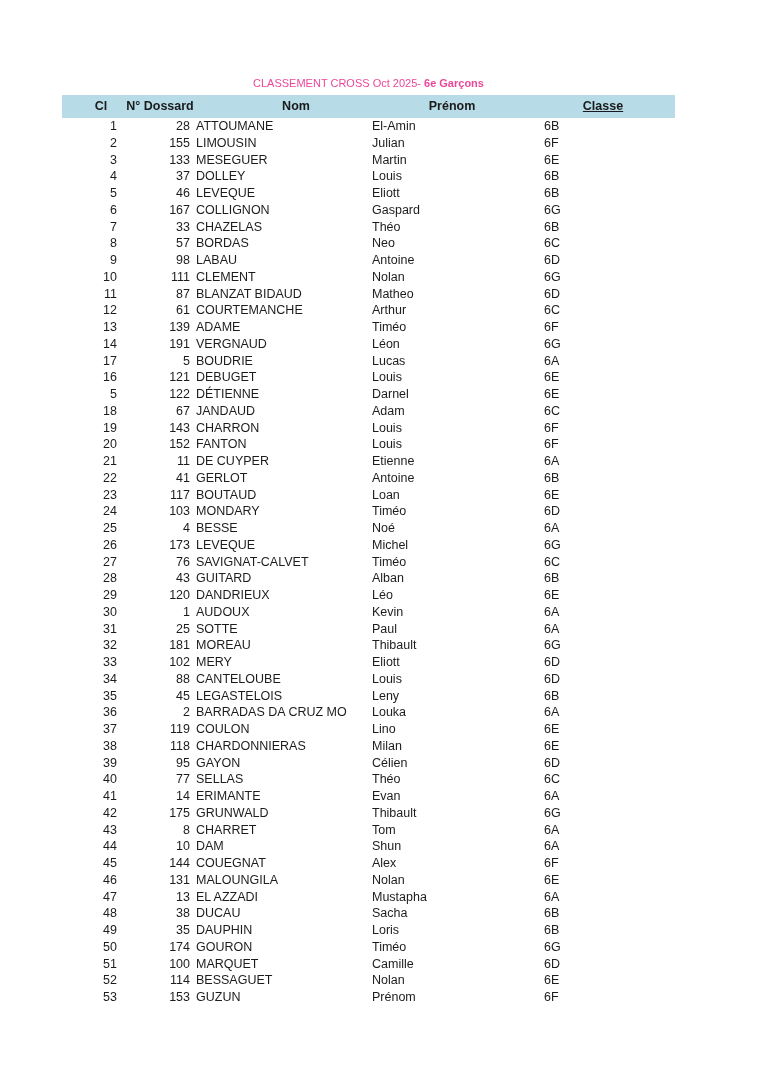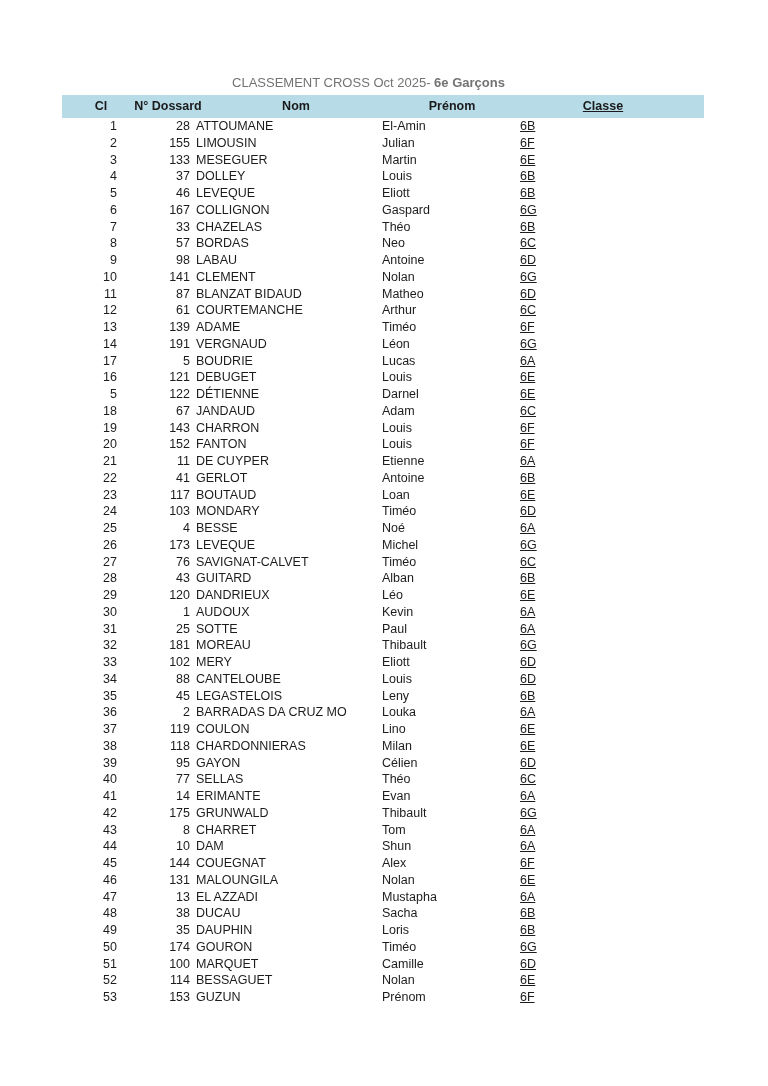--- a/index.html
+++ b/index.html
@@ -8,71 +8,71 @@
     width:768px;height:1086px;
     background:#ffffff;
     font-family:"Liberation Sans", sans-serif;
     color:#1c1c1c;
     overflow:hidden;
   }
   .title{
     position:absolute;
     left:62px;top:75px;width:613px;
     text-align:center;
-    font-size:13px;
+    font-size:11px;
     line-height:16px;
-    color:#737373;
+    color:#ec4899;
     white-space:nowrap;
   }
   .title b{font-weight:bold;}
   .header-bar{
     position:absolute;
     left:62px;top:95px;
     width:613px;height:23px;
     background:#b7dce8;
   }
   .header-bar .hcell{
     position:absolute;
     top:0;height:23px;line-height:23px;
     transform:translateX(-50%);
     font-size:12.5px;font-weight:bold;color:#1a1a1a;
     white-space:nowrap;
   }
   .h-cl{left:39px;}
-  .h-dossard{left:106px;}
+  .h-dossard{left:98px;}
   .h-nom{left:234px;text-align:right;}
   .h-prenom{left:390px;text-align:center;}
   .h-classe{left:541px;text-decoration:underline;}
   .rows{
     position:absolute;
     left:0;top:118px;width:768px;
   }
   .row{
     position:relative;
     height:16.76px;
     font-size:12.5px;
     line-height:16.76px;
   }
   .row span{position:absolute;top:0;height:16.76px;white-space:nowrap;}
   .c-cl{left:62px;width:55px;text-align:right;}
   .c-dossard{left:112px;width:78px;text-align:right;}
   .c-nom{left:196px;width:175px;overflow:hidden;}
-  .c-prenom{left:382px;width:145px;overflow:hidden;}
-  .c-classe{left:520px;width:150px;text-decoration:underline;}
+  .c-prenom{left:372px;width:145px;overflow:hidden;}
+  .c-classe{left:544px;width:150px;}
 </style>
 </head>
 <body>
 
 <div class="page" style="color: rgb(28, 28, 28);">
 
   <div class="title">
     <span>CLASSEMENT CROSS Oct 2025- </span><b>6e Garçons</b>
   </div>
 
-  <div class="header-bar" style="background: rgb(183, 220, 232); padding-left: 29px;">
+  <div class="header-bar" style="background: rgb(183, 220, 232);">
     <span class="hcell h-cl">Cl</span>
     <span class="hcell h-dossard">N° Dossard</span>
     <span class="hcell h-nom">Nom</span>
     <span class="hcell h-prenom">Prénom</span>
     <span class="hcell h-classe">Classe</span>
   </div>
 
   <div class="rows" id="rows">
       <div class="row">
         <span class="c-cl">1</span>
@@ -132,21 +132,21 @@
       </div>
       <div class="row">
         <span class="c-cl">9</span>
         <span class="c-dossard">98</span>
         <span class="c-nom">LABAU</span>
         <span class="c-prenom">Antoine</span>
         <span class="c-classe">6D</span>
       </div>
       <div class="row">
         <span class="c-cl">10</span>
-        <span class="c-dossard">141</span>
+        <span class="c-dossard">111</span>
         <span class="c-nom">CLEMENT</span>
         <span class="c-prenom">Nolan</span>
         <span class="c-classe">6G</span>
       </div>
       <div class="row">
         <span class="c-cl">11</span>
         <span class="c-dossard">87</span>
         <span class="c-nom">BLANZAT BIDAUD</span>
         <span class="c-prenom">Matheo</span>
         <span class="c-classe">6D</span>

